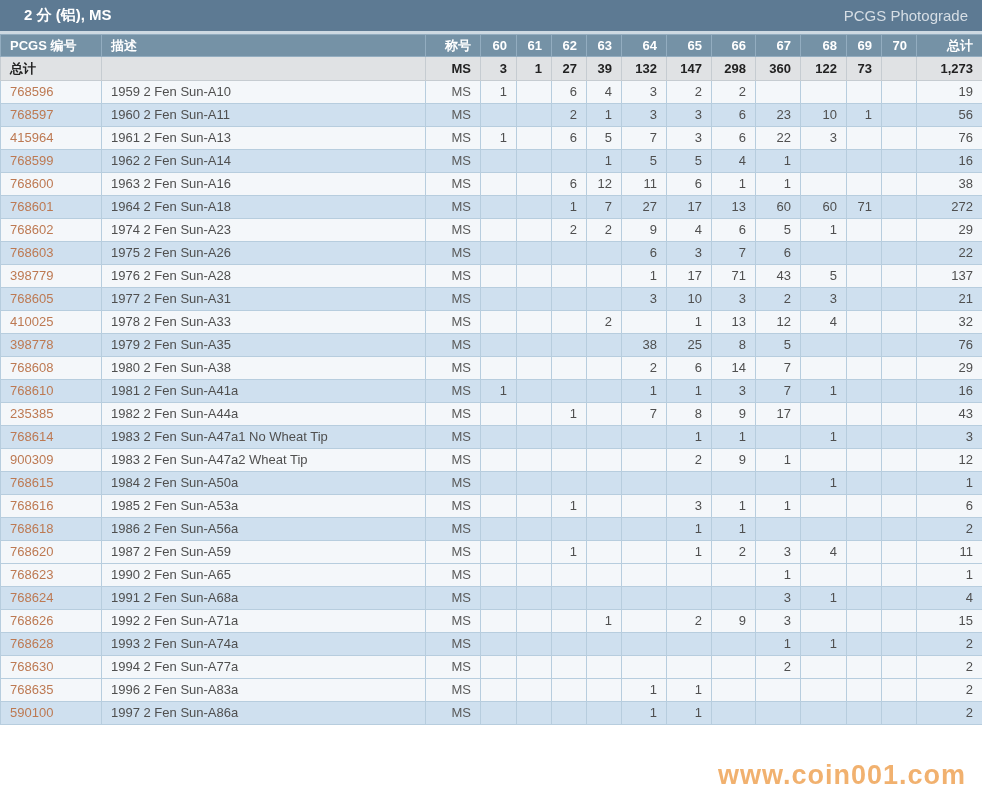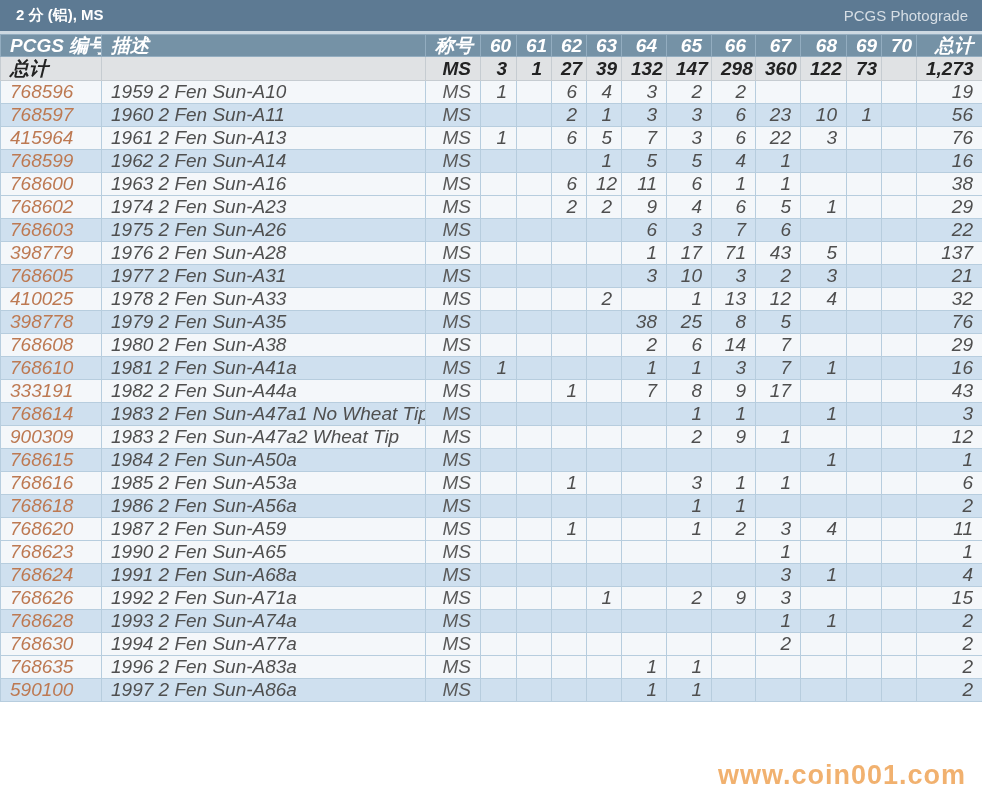--- a/index.html
+++ b/index.html
@@ -5,29 +5,28 @@
   html,body { margin:0; padding:0; }
   body {
     width:982px; height:799px; position:relative; overflow:hidden;
     background:#ffffff;
     font-family:"Liberation Sans","DejaVu Sans",sans-serif;
   }
   .titlebar {
     height:34px; background:#5d7a93;
     border-bottom:3px solid #cdd9e2;
     display:flex; align-items:center; justify-content:space-between;
-    padding:0 16px; box-sizing:border-box; padding-right:14px;
+    padding:0 24px; box-sizing:border-box; padding-right:14px;
   }
   .titlebar .title { color:#ffffff; font-weight:bold; font-size:15px; }
   .titlebar .brand { color:#d6dee5; font-size:15px; }
 
   table {
     width:982px; border-collapse:collapse; table-layout:fixed;
-    font-size:19px;
-    font-style:italic;
+    font-size:13px;
   }
   th, td {
     border:1px solid #b7cdde;
     height:22px; line-height:22px;
     padding:0 9px;
     white-space:nowrap; overflow:hidden;
     box-sizing:border-box;
   }
   thead th {
     background:#7592a6; color:#ffffff; font-weight:bold;
@@ -197,20 +196,37 @@
         <td class="num">12</td>
         <td class="num">11</td>
         <td class="num">6</td>
         <td class="num">1</td>
         <td class="num">1</td>
         <td class="num"></td>
         <td class="num"></td>
         <td class="num"></td>
         <td class="num">38</td>
       </tr>
+      <tr class="blue">
+        <td class="left link">768601</td>
+        <td class="left desc">1964 2 Fen Sun-A18</td>
+        <td class="center desig">MS</td>
+        <td class="num"></td>
+        <td class="num"></td>
+        <td class="num">1</td>
+        <td class="num">7</td>
+        <td class="num">27</td>
+        <td class="num">17</td>
+        <td class="num">13</td>
+        <td class="num">60</td>
+        <td class="num">60</td>
+        <td class="num">71</td>
+        <td class="num"></td>
+        <td class="num">272</td>
+      </tr>
       <tr class="white">
         <td class="left link">768602</td>
         <td class="left desc">1974 2 Fen Sun-A23</td>
         <td class="center desig">MS</td>
         <td class="num"></td>
         <td class="num"></td>
         <td class="num">2</td>
         <td class="num">2</td>
         <td class="num">9</td>
         <td class="num">4</td>
@@ -334,21 +350,21 @@
         <td class="num">1</td>
         <td class="num">1</td>
         <td class="num">3</td>
         <td class="num">7</td>
         <td class="num">1</td>
         <td class="num"></td>
         <td class="num"></td>
         <td class="num">16</td>
       </tr>
       <tr class="white">
-        <td class="left link">333191</td>
+        <td class="left link">235385</td>
         <td class="left desc">1982 2 Fen Sun-A44a</td>
         <td class="center desig">MS</td>
         <td class="num"></td>
         <td class="num"></td>
         <td class="num">1</td>
         <td class="num"></td>
         <td class="num">7</td>
         <td class="num">8</td>
         <td class="num">9</td>
         <td class="num">17</td>

